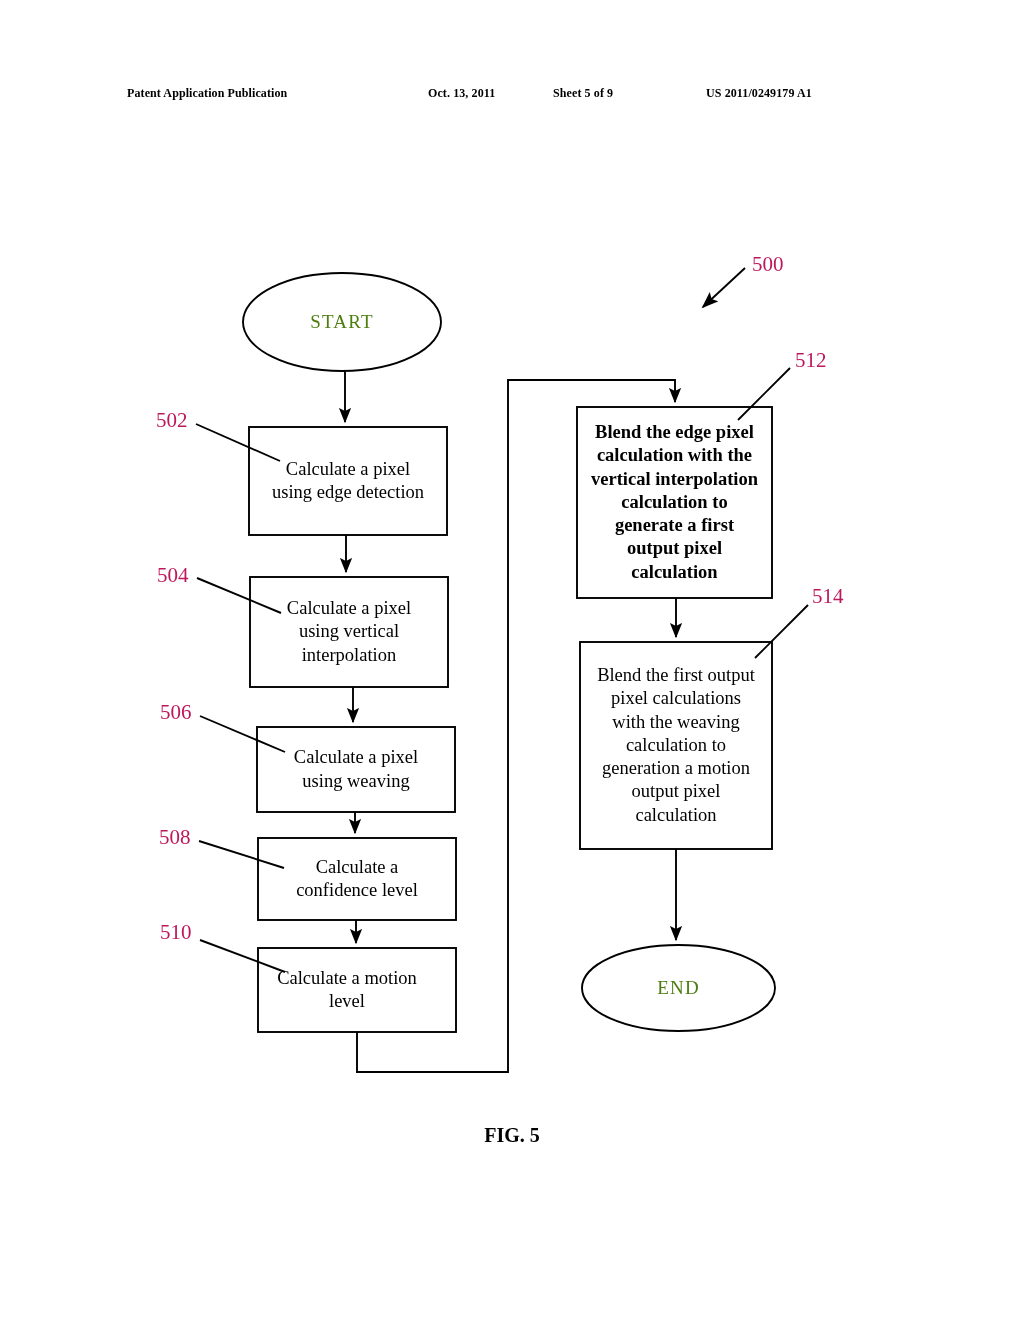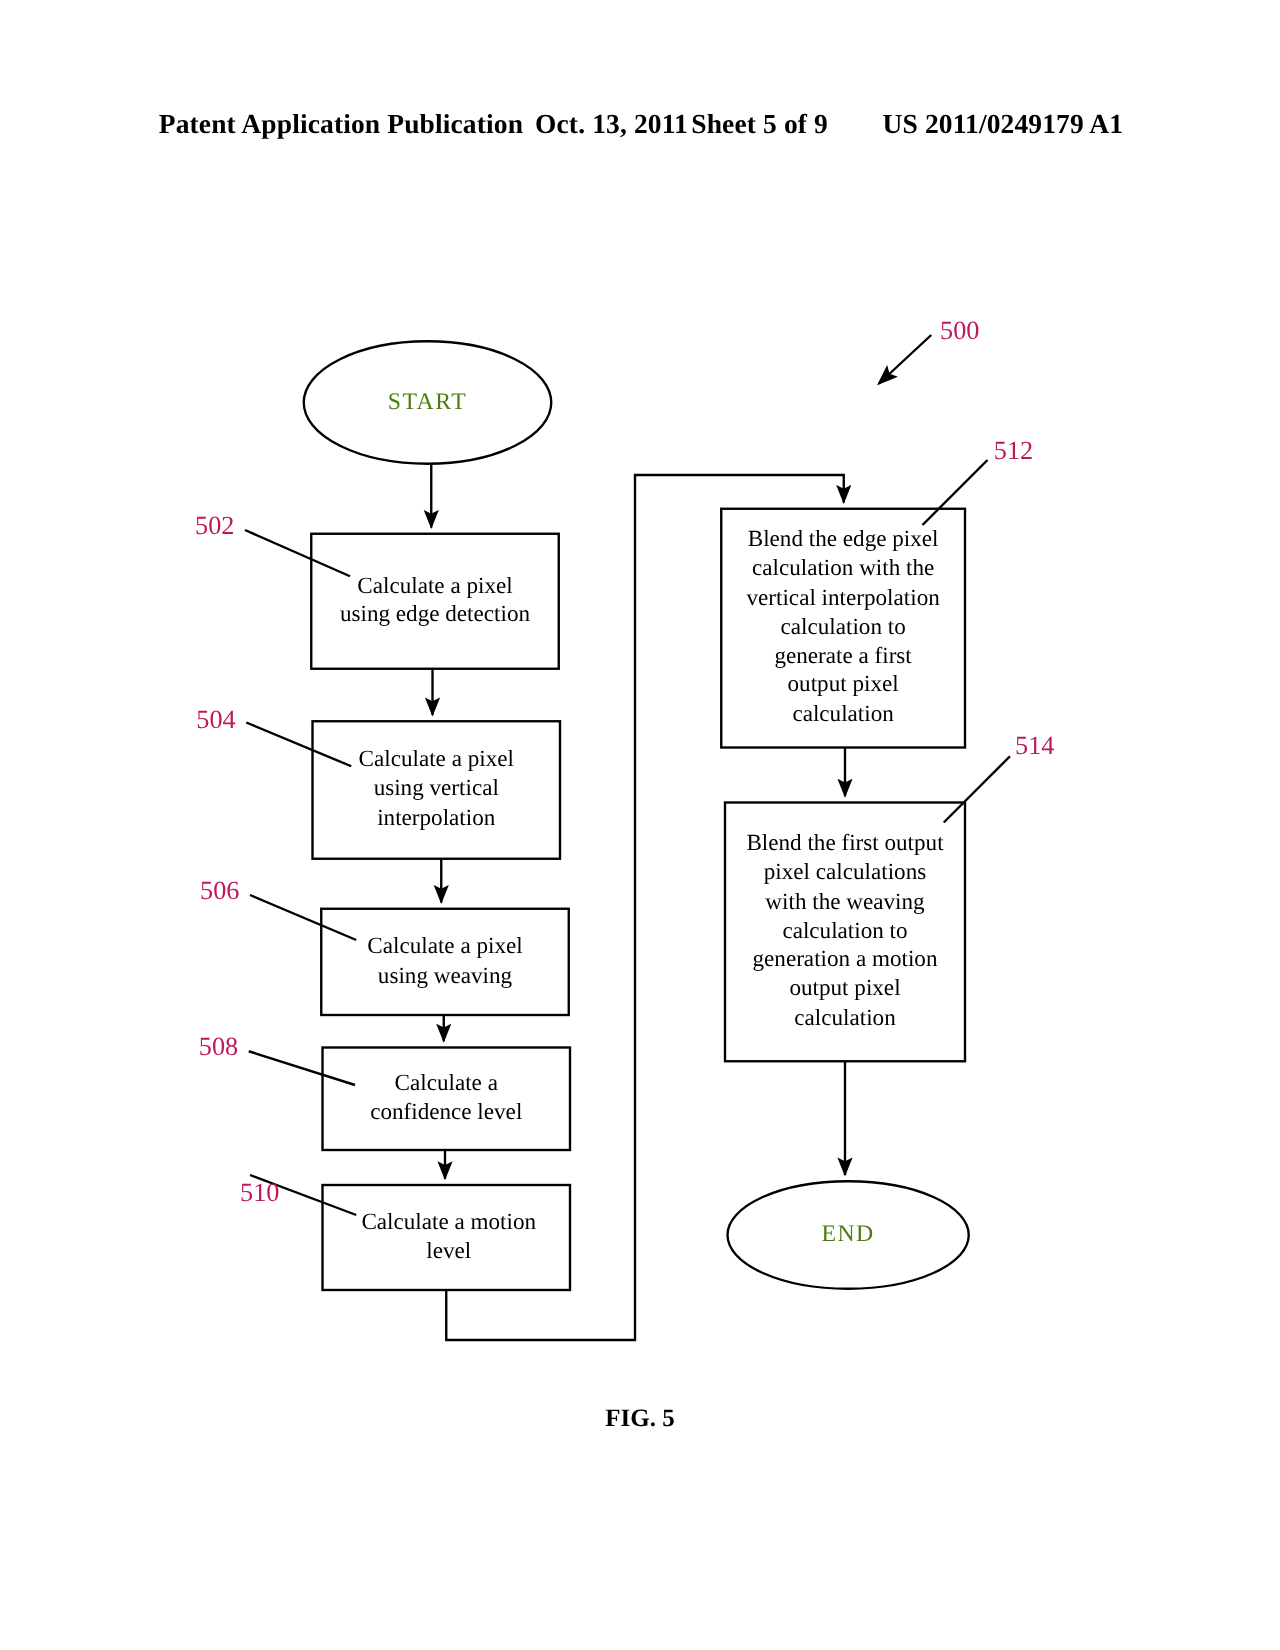--- a/index.html
+++ b/index.html
@@ -17,21 +17,21 @@
     font-family: "Liberation Serif", "DejaVu Serif", serif;
     color: #000000;
   }
 
   
   .hdr {
     position: absolute;
     top: 86px;
     font-family: "Liberation Serif", "DejaVu Serif", serif;
     font-weight: bold;
-    font-size: 22px;
+    font-size: 12px;
     letter-spacing: 0.1px;
     white-space: nowrap;
     color: #000;
   }
   #hdr-pub   { left: 127px; }
   #hdr-date  { left: 428px; }
   #hdr-sheet { left: 553px; }
   #hdr-num   { left: 706px; }
 
   
@@ -69,39 +69,39 @@
     letter-spacing: 1.2px;
     color: #4d7c0f;
   }
 
   
   #node-start  { left: 243px; top: 273px; width: 198px; height: 98px; }
   #node-502    { left: 249px; top: 427px; width: 198px; height: 108px; }
   #node-504    { left: 250px; top: 577px; width: 198px; height: 110px; }
   #node-506    { left: 257px; top: 727px; width: 198px; height: 85px; }
   #node-508    { left: 258px; top: 838px; width: 198px; height: 82px; }
-  #node-510    { left: 260px; top: 948px; width: 198px; height: 84px; text-align: center; }
-  #node-512    { left: 577px; top: 407px; width: 195px; height: 191px; }
+  #node-510    { left: 248px; top: 948px; width: 198px; height: 84px; text-align: center; }
+  #node-512    { left: 577px; top: 407px; width: 195px; height: 191px; font-weight: bold; }
   #node-514    { left: 580px; top: 642px; width: 192px; height: 207px; }
   #node-end    { left: 582px; top: 945px; width: 193px; height: 86px; }
 
   
   .refnum {
     position: absolute;
     font-family: "Liberation Serif", "DejaVu Serif", serif;
     font-size: 21px;
     color: #be185d;
     white-space: nowrap;
   }
   #ref-500 { left: 752px; top: 252px; }
   #ref-502 { left: 156px; top: 408px; }
   #ref-504 { left: 157px; top: 563px; }
   #ref-506 { left: 160px; top: 700px; }
   #ref-508 { left: 159px; top: 825px; }
-  #ref-510 { left: 160px; top: 942px; margin-left: 32px; }
+  #ref-510 { left: 160px; top: 920px; }
   #ref-512 { left: 795px; top: 348px; }
   #ref-514 { left: 812px; top: 584px; }
 
   
   #fig-caption {
     position: absolute;
     left: 0;
     top: 1124px;
     width: 1024px;
     text-align: center;

